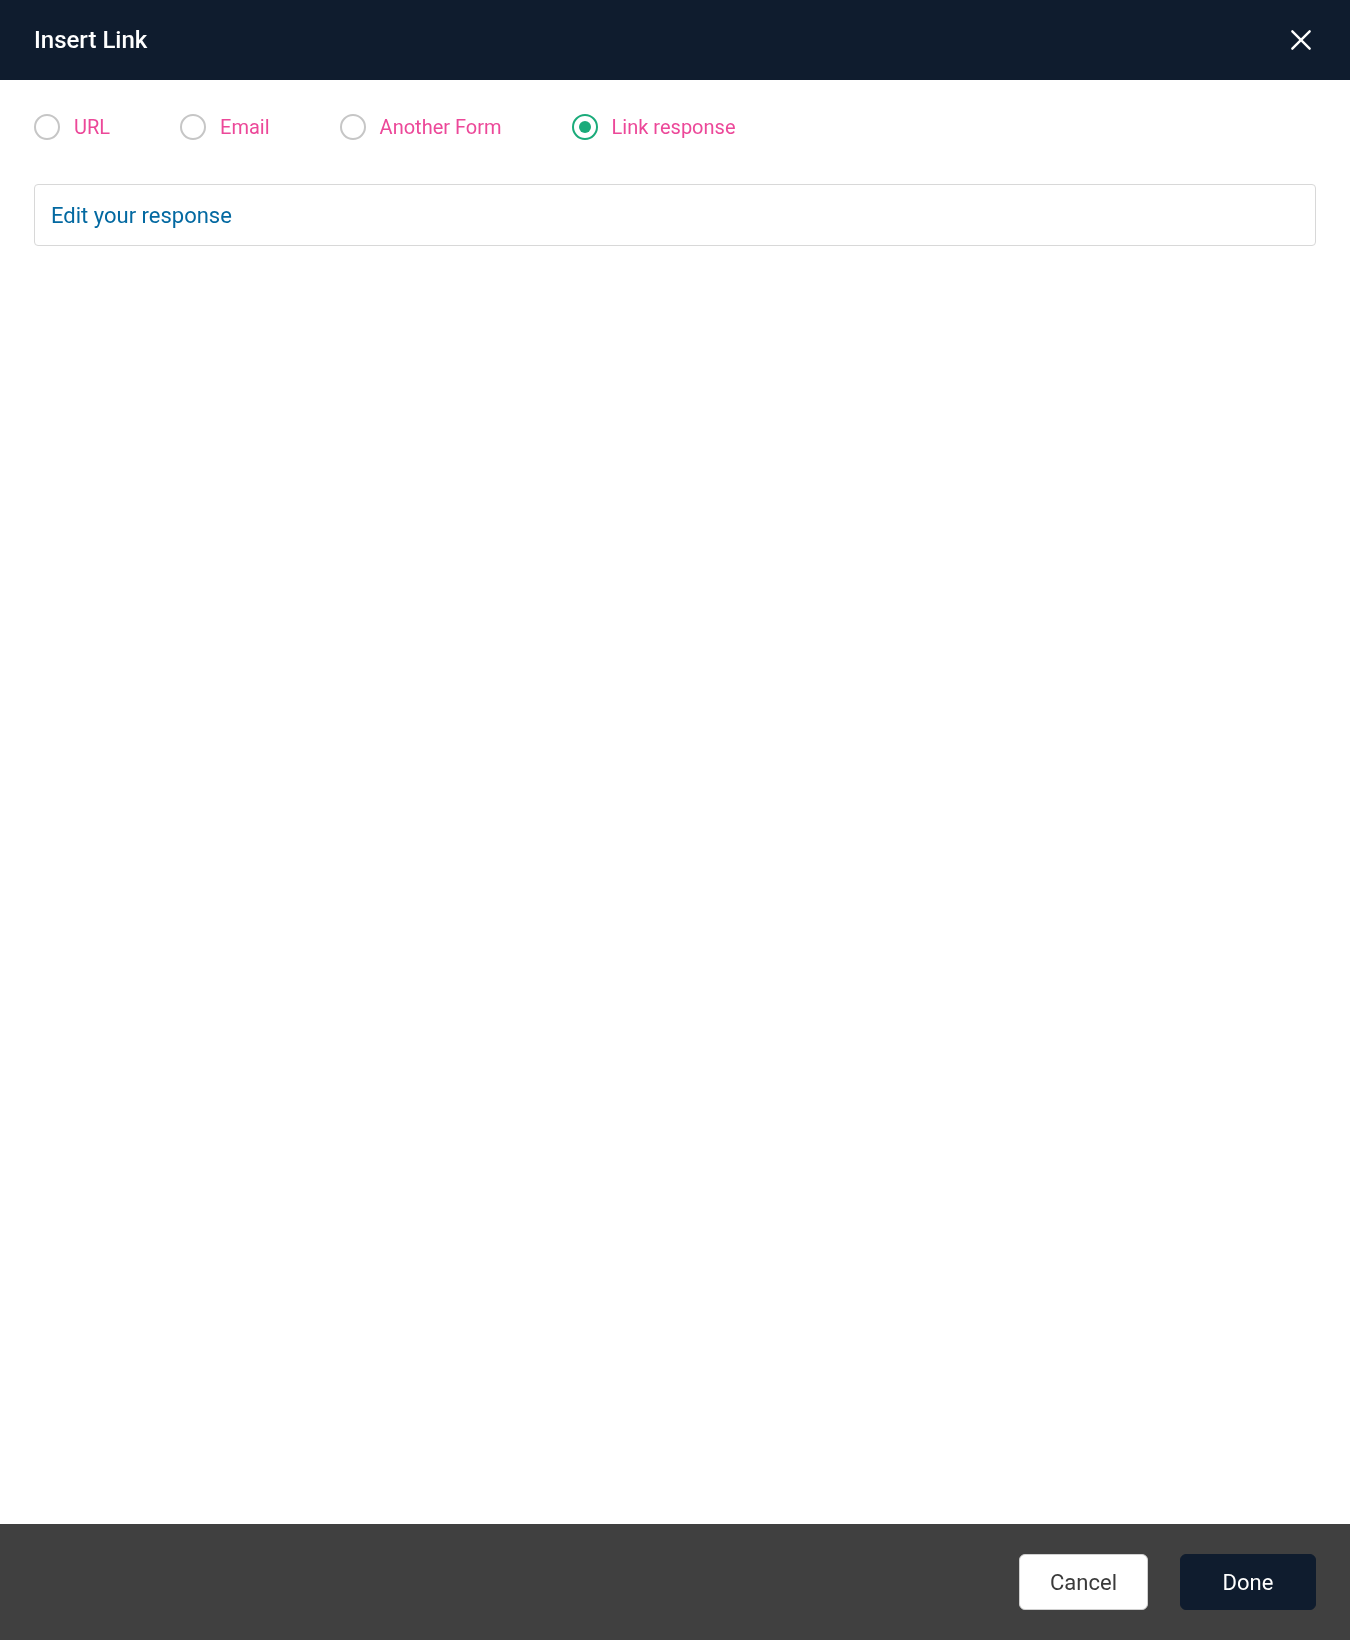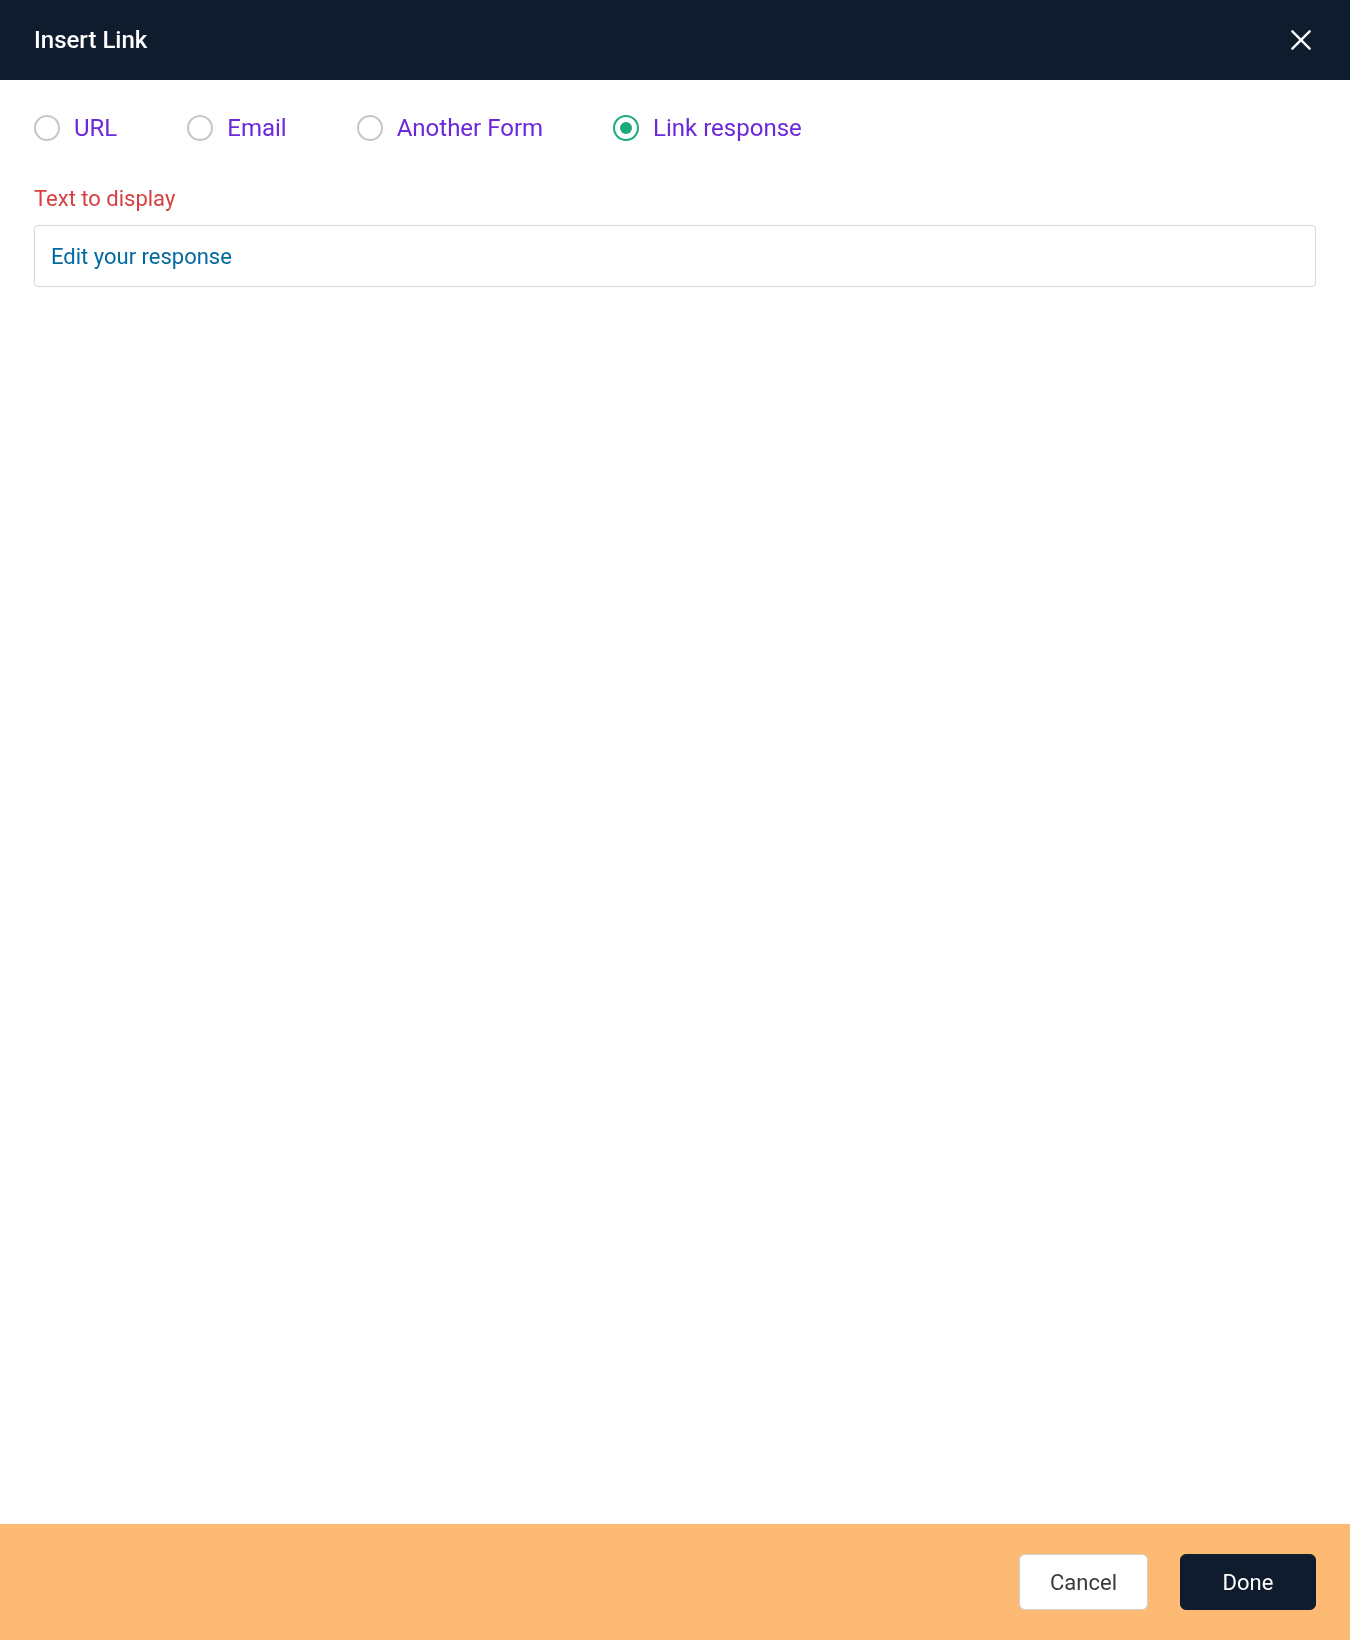--- a/index.html
+++ b/index.html
@@ -77,40 +77,40 @@
       border-color: #1aab7a;
     }
     .radio-circle.selected::after {
       content: "";
       width: 12px;
       height: 12px;
       background: #1aab7a;
       border-radius: 50%;
     }
     .radio-label {
-      font-size: 24px;
-      color: #6d28d9;
+      font-size: 20px;
+      color: #ec4899;
     }
     .field-label {
       font-size: 22px;
       color: #d53f3f;
       margin-bottom: 14px;
     }
     .text-input {
       width: 100%;
       height: 62px;
       border: 1px solid #d8d8d8;
       border-radius: 4px;
       padding: 0 16px;
       font-size: 22px;
       color: #0369a1;
       font-family: inherit;
     }
     .footer {
-      background: #fdba74;
+      background: #404040;
       height: 116px;
       display: flex;
       align-items: center;
       justify-content: flex-end;
       padding: 0 34px;
       gap: 32px;
     }
     .btn {
       height: 56px;
       padding: 0 30px;
@@ -160,20 +160,19 @@
     <div class="radio-item">
       <div class="radio-circle"></div>
       <div class="radio-label">Another Form</div>
     </div>
     <div class="radio-item">
       <div class="radio-circle selected"></div>
       <div class="radio-label">Link response</div>
     </div>
   </div>
 
-  <div class="field-label">Text to display</div>
   <input type="text" class="text-input" value="Edit your response" style="">
 </div>
 
 <div class="footer">
   <button class="btn btn-cancel">Cancel</button>
   <button class="btn btn-done">Done</button>
 </div>
 
 </body></html>

